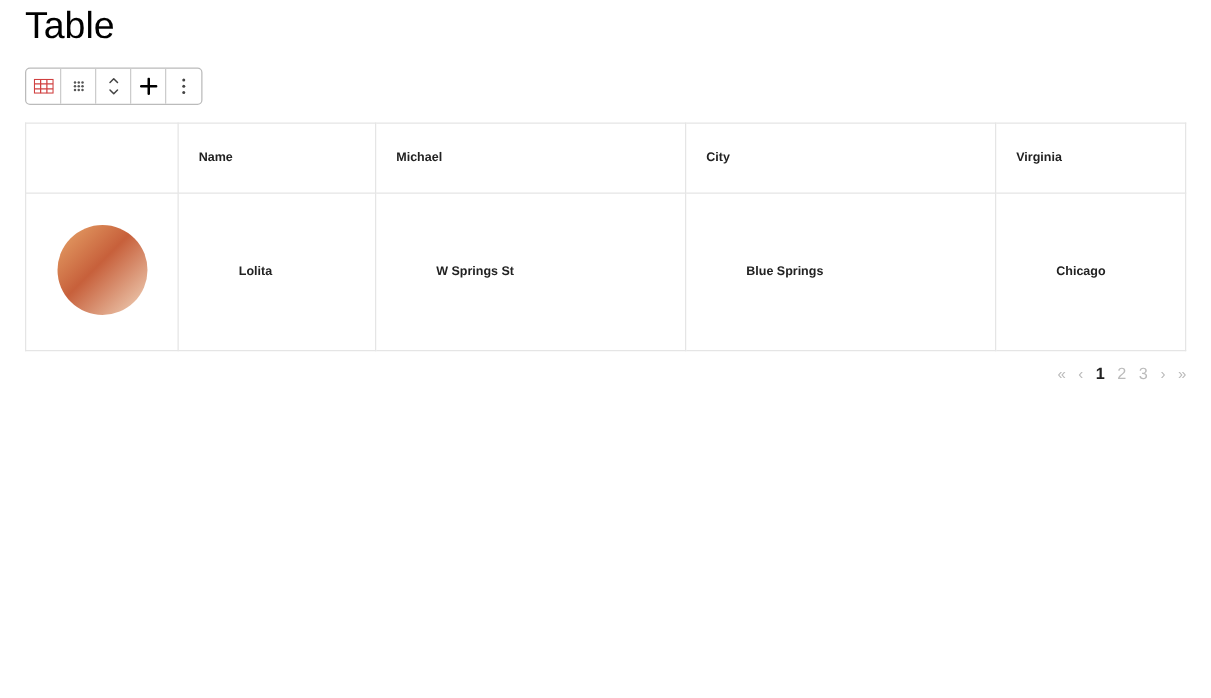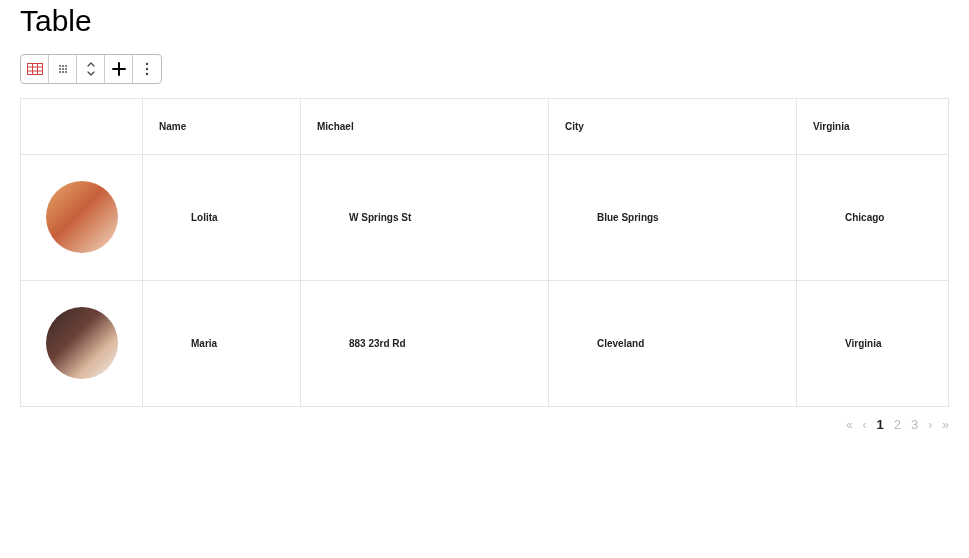--- a/index.html
+++ b/index.html
@@ -100,27 +100,20 @@
     </tr>
   </thead>
   <tbody id="tbody">
       <tr>
         <td class="col-avatar"><span class="avatar av-1"></span></td>
         <td class="col-name">Lolita</td>
         <td class="col-address">W Springs St</td>
         <td class="col-city">Blue Springs</td>
         <td class="col-country">Chicago</td>
       </tr>
-      <tr>
-        <td class="col-avatar"><span class="avatar av-3"></span></td>
-        <td class="col-name">Maria</td>
-        <td class="col-address">883 23rd Rd</td>
-        <td class="col-city">Cleveland</td>
-        <td class="col-country">Virginia</td>
-      </tr>
     </tbody>
 </table>
 
 <div class="pager">
   <span class="arrow">«</span>
   <span class="arrow">‹</span>
   <span id="pages-container" style="display: inline-flex; gap: 10px;">
       <span class="pg active">1</span>
       <span class="pg">2</span>
       <span class="pg">3</span>

